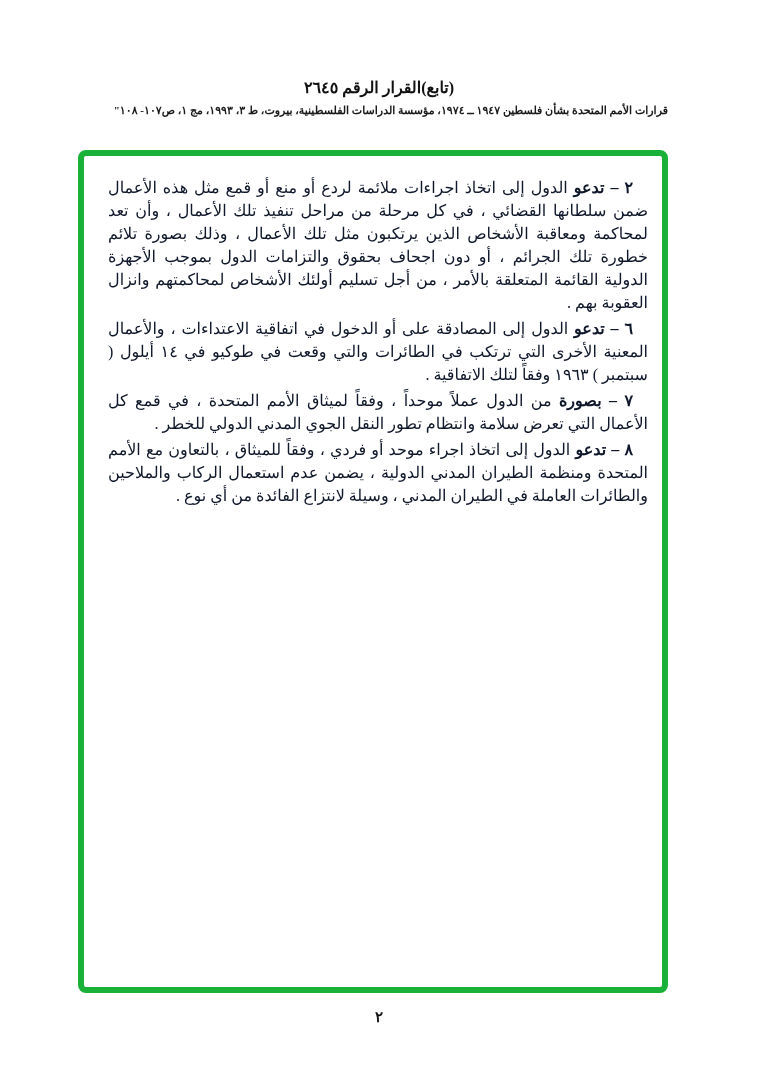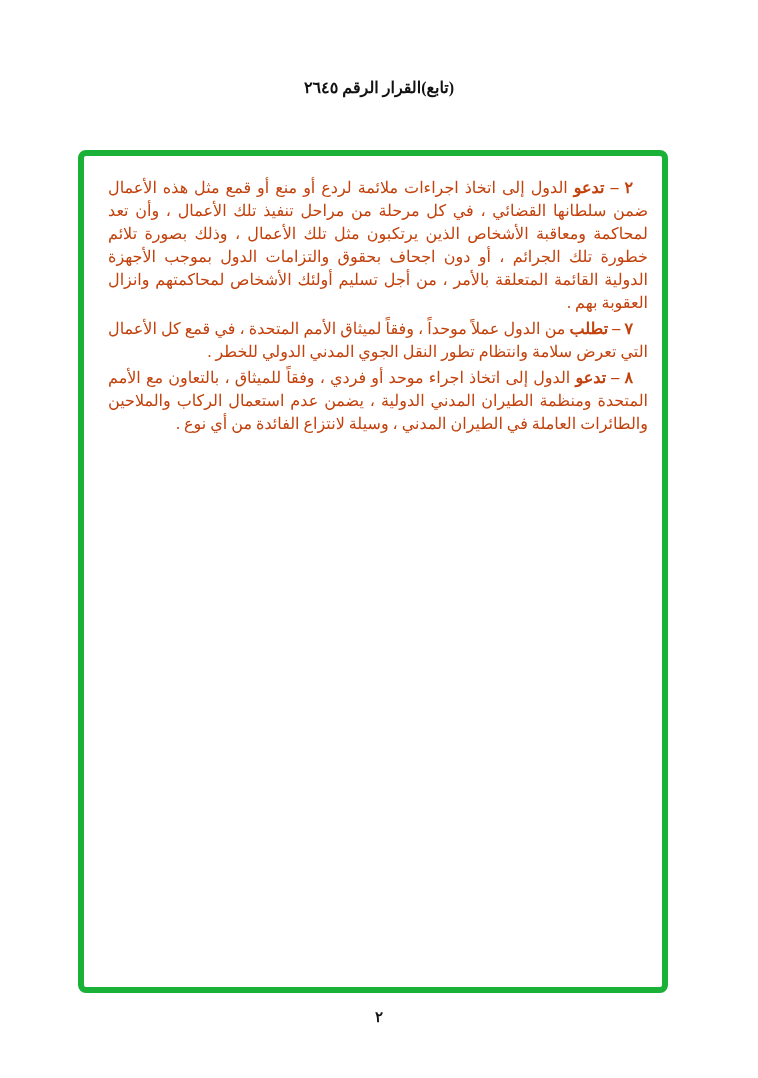--- a/index.html
+++ b/index.html
@@ -34,44 +34,46 @@
     border-radius:8px;
     background:transparent;
     box-sizing:content-box;
   }
   .body-text{
     position:absolute;top:176px;left:108px;width:540px;
     direction:rtl;
     text-align:justify;
     font-size:16px;
     line-height:23px;
-    color:#c2410c;
+    color:#0f172a;
   }
   .para{margin:0 0 3px 0;text-indent:15px;}
   .para .num{font-weight:bold;}
   .para .verb{font-weight:bold;}
   .page-number{
     position:absolute;top:1008px;left:0;width:758px;
     text-align:center;
     font-size:15px;font-weight:bold;
     color:#111;
   }
 </style>
 </head>
 <body>
 
 <div class="page">
   <div class="doc-title">(تابع)القرار الرقم ٢٦٤٥</div>
+  <div class="citation">قرارات الأمم المتحدة بشأن فلسطين ١٩٤٧ ــ ١٩٧٤، مؤسسة الدراسات الفلسطينية، بيروت، ط ٣، ١٩٩٣، مج ١، ص١٠٧- ١٠٨"</div>
   <div class="green-box" style="border-color: rgb(26, 177, 56);"></div>
   <div class="body-text">
   <p class="para"><span class="num">٢ –</span> <span class="verb">تدعو</span> <span class="ptext">الدول إلى اتخاذ اجراءات ملائمة لردع أو منع أو قمع مثل هذه الأعمال ضمن سلطانها القضائي ، في كل مرحلة من مراحل تنفيذ تلك الأعمال ، وأن تعد لمحاكمة ومعاقبة الأشخاص الذين يرتكبون مثل تلك الأعمال ، وذلك بصورة تلائم خطورة تلك الجرائم ، أو دون اجحاف بحقوق والتزامات الدول بموجب الأجهزة الدولية القائمة المتعلقة بالأمر ، من أجل تسليم أولئك الأشخاص لمحاكمتهم وانزال العقوبة بهم .</span></p>
 
 
 
 
+  <p class="para"><span class="num">٦ –</span> <span class="verb">تدعو</span> <span class="ptext">الدول إلى المصادقة على أو الدخول في اتفاقية الاعتداءات ، والأعمال المعنية الأخرى التي ترتكب في الطائرات والتي وقعت في طوكيو في ١٤ أيلول ( سبتمبر ) ١٩٦٣ وفقاً لتلك الاتفاقية .</span></p>
 
-  <p class="para"><span class="num">٧ –</span> <span class="verb">تطلب</span> <span class="ptext">من الدول عملاً موحداً ، وفقاً لميثاق الأمم المتحدة ، في قمع كل الأعمال التي تعرض سلامة وانتظام تطور النقل الجوي المدني الدولي للخطر .</span></p>
+  <p class="para"><span class="num">٧ –</span> <span class="verb">بصورة</span> <span class="ptext">من الدول عملاً موحداً ، وفقاً لميثاق الأمم المتحدة ، في قمع كل الأعمال التي تعرض سلامة وانتظام تطور النقل الجوي المدني الدولي للخطر .</span></p>
 
   <p class="para"><span class="num">٨ –</span> <span class="verb">تدعو</span> <span class="ptext">الدول إلى اتخاذ اجراء موحد أو فردي ، وفقاً للميثاق ، بالتعاون مع الأمم المتحدة ومنظمة الطيران المدني الدولية ، يضمن عدم استعمال الركاب والملاحين والطائرات العاملة في الطيران المدني ، وسيلة لانتزاع الفائدة من أي نوع .</span></p>
 
 </div>
   <div class="page-number">٢</div>
 </div>
 
 </body></html>

